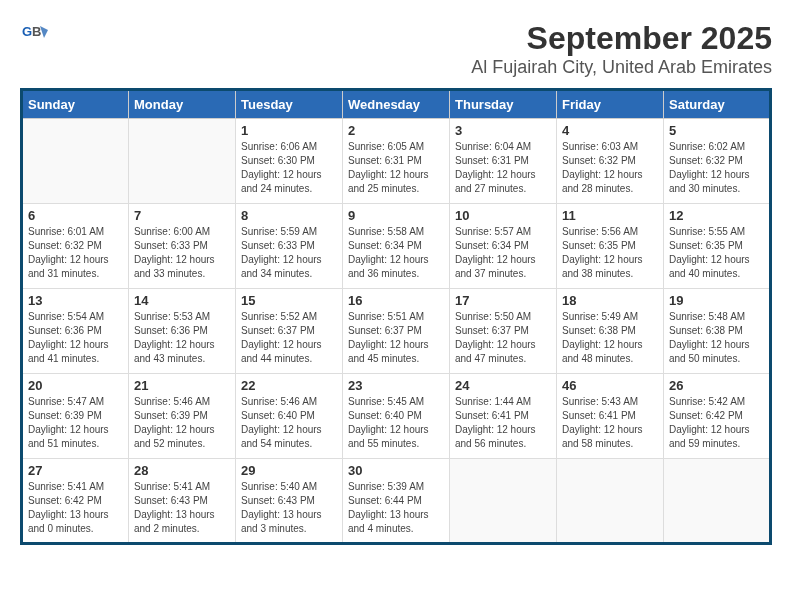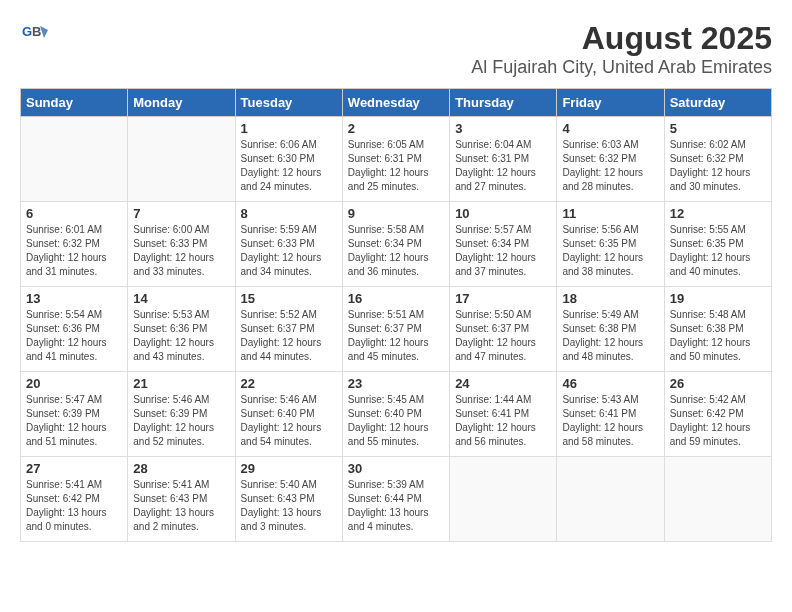--- a/index.html
+++ b/index.html
@@ -42,21 +42,21 @@
       font-weight: bold;
       color: #333;
     }
     .subtitle {
       font-size: 18px;
       color: #555;
     }
     .calendar {
       width: 100%;
       border-collapse: collapse;
-      border: 1px solid #0c4a6e;
+      border: 3px solid #0c4a6e;
     }
     .calendar th {
       background-color: #2a6ab5;
       color: #fff;
       font-size: 13px;
       font-weight: bold;
       padding: 6px 5px;
       text-align: left;
       border: 1px solid #ccc;
     }
@@ -93,21 +93,21 @@
 
 <div class="header-area">
   <div class="logo">
     <svg class="logo-icon" viewBox="0 0 28 28">
       <text x="2" y="16" font-size="13" font-weight="bold" fill="#1a5fb4">G</text>
       <text x="12" y="16" font-size="13" font-weight="bold" fill="#555">B</text>
       <polygon points="20,6 28,10 24,18" fill="#2a6ab5" opacity="0.8"></polygon>
     </svg>
   </div>
   <div class="title-area">
-    <div class="month-title">August 2025</div>
+    <div class="month-title">September 2025</div>
     <div class="subtitle">Al Fujairah City, United Arab Emirates</div>
   </div>
 </div>
 
 <table class="calendar">
   <thead>
     <tr>
     <th>Sunday</th>
         <th>Monday</th>
         <th>Tuesday</th>

